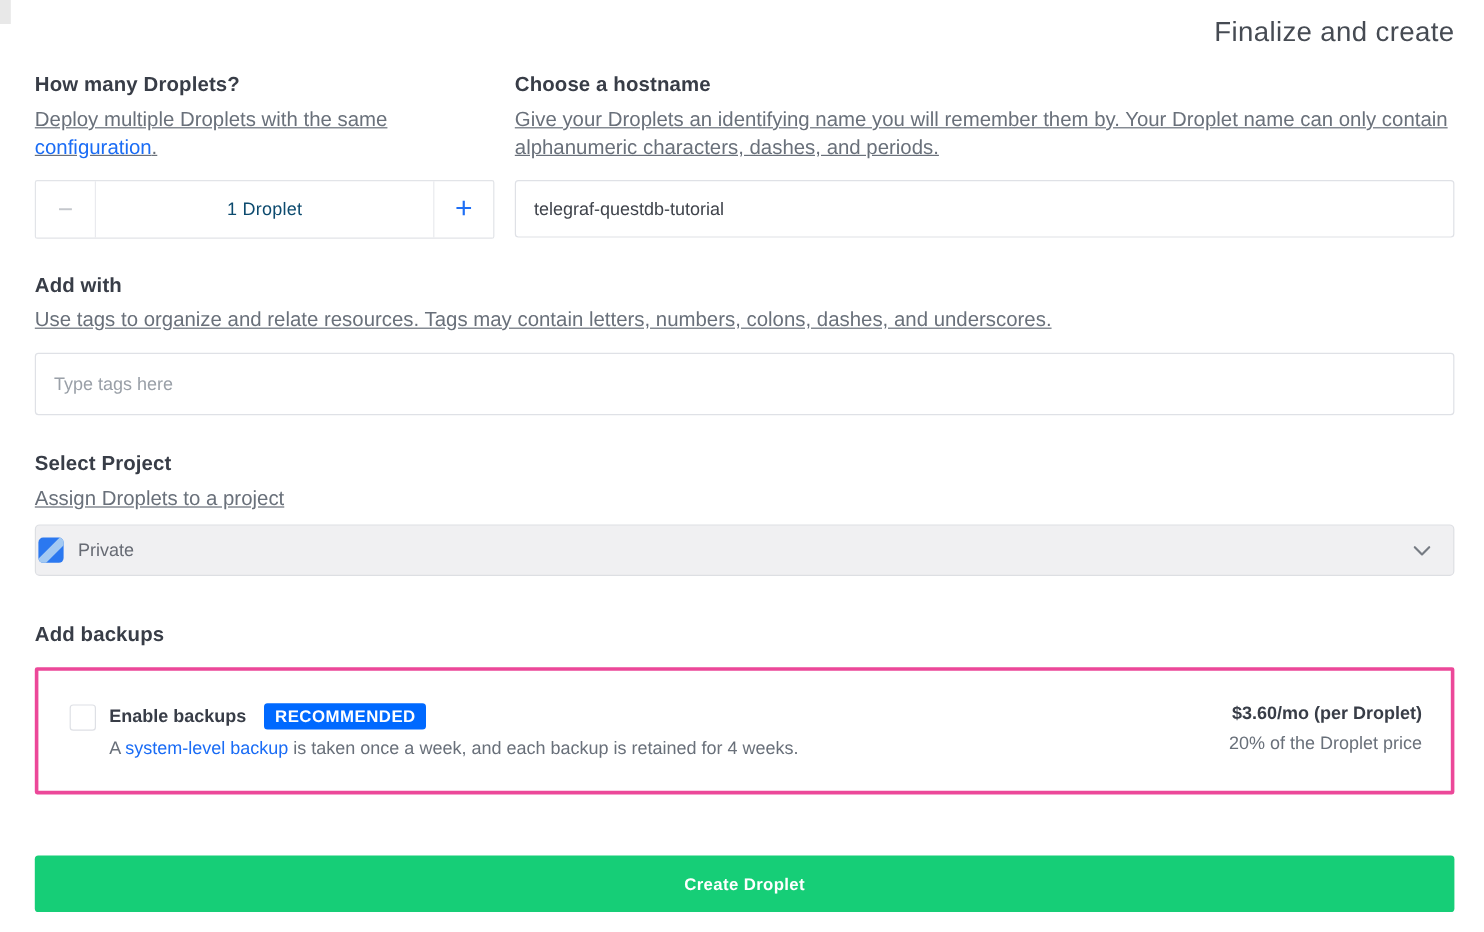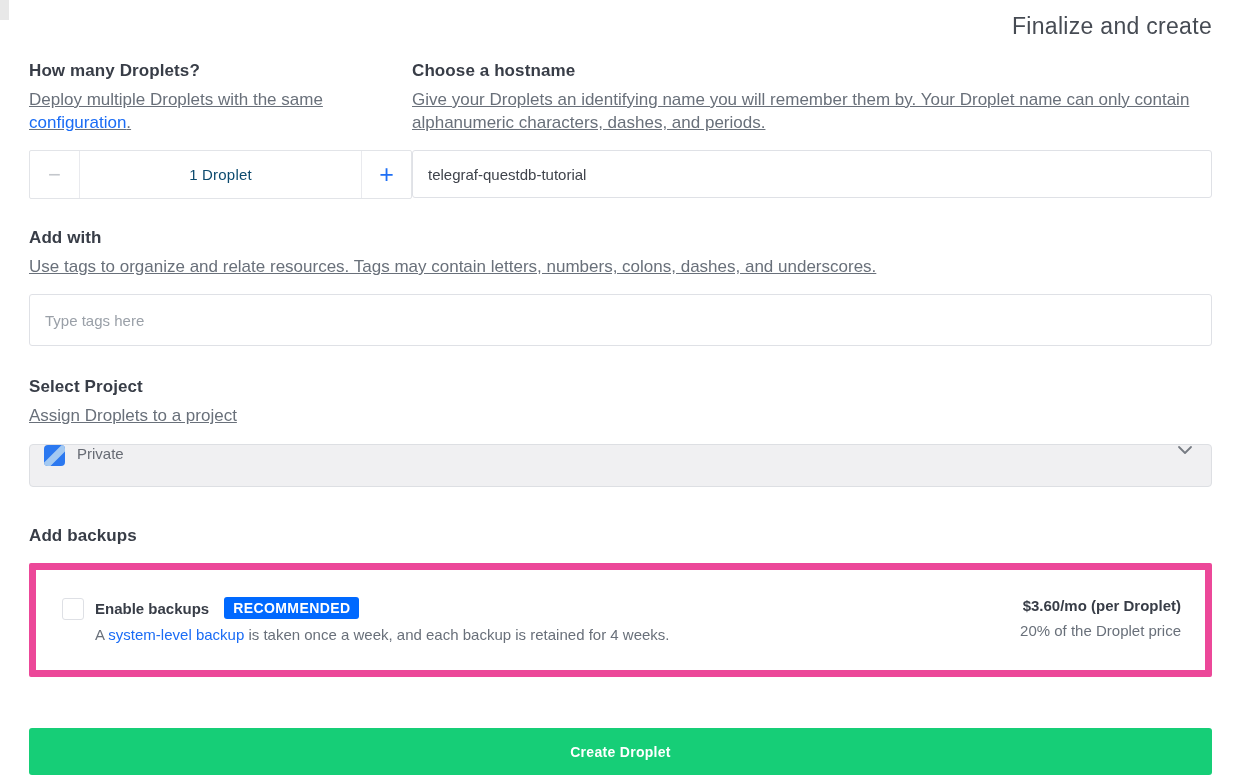--- a/index.html
+++ b/index.html
@@ -26,21 +26,21 @@
   }
   .desc {
     font-size: 17px; line-height: 23px; color: #69707a;
     margin-top: 7px;
     text-decoration: underline;
   }
   .desc a, .inline-link {
     color: #1a6cf5; text-decoration: none; cursor: pointer;
   }
 
-  .row-2col { display: flex; }
+  .row-2col { display: flex; gap: 17px; }
   .col-left  { width: 383px; flex: none; }
   .col-right { flex: 1; }
   .desc-slot { height: 62px; }   
 
   
   .stepper {
     display: flex; align-items: stretch; height: 49px;
     border: 1px solid #e2e4e8; border-radius: 2px; background: #fff;
   }
   .stepper .step-btn {
@@ -60,39 +60,39 @@
     padding: 0 15px; font-size: 15px; color: #3f434b; background: #fff;
     font-family: inherit; outline: none;
   }
   .text-input::placeholder { color: #9aa0a8; }
   .tags-input { height: 52px; }
 
   .section { margin-top: 29px; }
 
   
   .project-select {
-    margin-top: 17px; height: 43px; display: flex; align-items: flex-start;
+    margin-top: 10px; height: 43px; display: flex; align-items: center;
     background: #f0f0f2; border: 1px solid #dddfe3; border-radius: 4px;
-    padding: 0 18px 0 14px; cursor: pointer;
+    padding: 0 18px 0 2px; cursor: pointer;
   }
   .project-icon {
     width: 21px; height: 21px; border-radius: 4px; background: #2b78f0;
     position: relative; overflow: hidden; flex: none;
   }
   .project-icon::after {
     content: ""; position: absolute; left: -4px; top: 8px;
     width: 30px; height: 7px; border-radius: 4px; background: #a3c9f2;
     transform: rotate(-45deg);
   }
   .project-label { margin-left: 12px; font-size: 15px; color: #676b74; }
   .chevron { margin-left: auto; display: flex; align-items: center; }
 
   
   .backups-card {
-    margin-top: 17px; border: 7px solid #ec4899; border-radius: 2px;
+    margin-top: 17px; border: 3px solid #ec4899; border-radius: 2px;
     background: #fff; display: flex; align-items: flex-start;
     padding: 27px 24px 27px 26px; min-height: 97px;
   }
   .checkbox {
     width: 22px; height: 22px; border: 1px solid #dee0e5; border-radius: 3px;
     background: #fff; flex: none; margin-top: 1px; cursor: pointer;
   }
   .backups-main { margin-left: 11px; }
   .backups-title-row { display: flex; align-items: center; }
   .backups-label { font-size: 15px; font-weight: 700; color: #383d47; }

